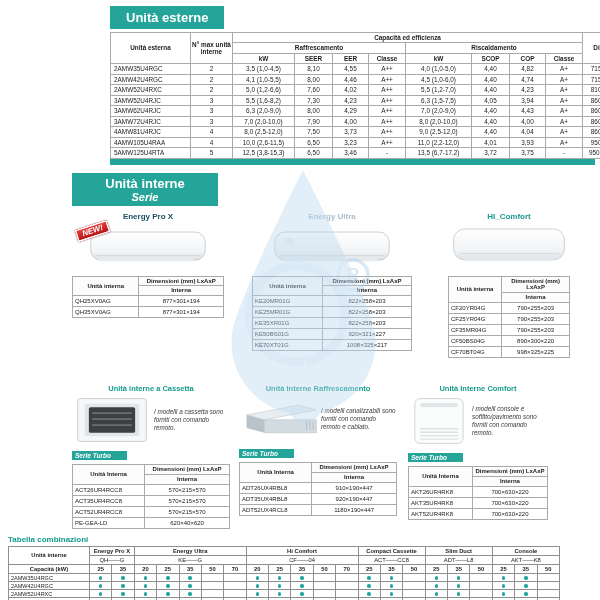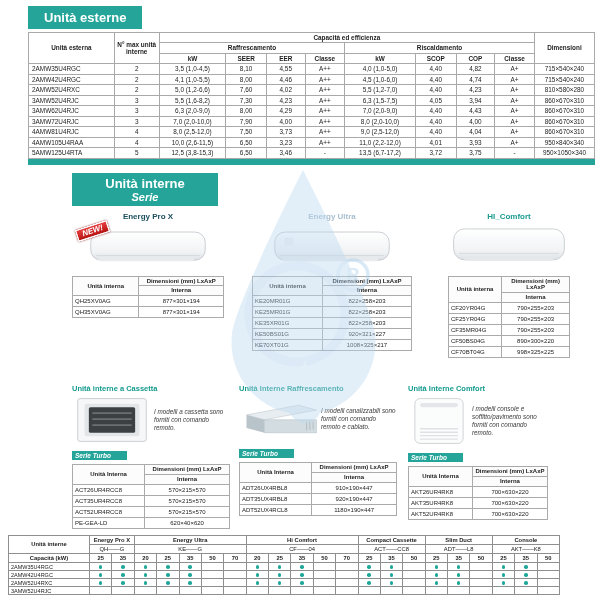--- a/index.html
+++ b/index.html
@@ -8,21 +8,21 @@
   table{border-collapse:collapse}
 
   
   .tealbox{background:#25a59a;color:#fff;font-weight:bold;font-size:13px;padding:4px 16px;display:inline-block}
   .tealbox2{background:#25a59a;color:#fff;display:inline-block;padding:3px 18px;text-align:center;min-width:110px}
   .tealbox2 .t{font-size:13px;font-weight:bold}
   .tealbox2 .it{font-size:11px;font-style:italic;font-weight:bold}
   .tealbar{height:6px;background:#25a59a}
 
   
-  .sec-ext{margin:6px 5px 0 28px}
+  .sec-ext{margin:6px 5px 0 110px}
   .ext{width:100%;margin-top:3px;font-size:6.4px;table-layout:fixed}
   .ext th,.ext td{border:1px solid #a9a9a9;padding:1px 1px;text-align:center;color:#1c1c1c}
   .ext th{font-weight:bold;line-height:1.15}
   .ext td{height:7.5px}
   .ext td.lft{text-align:left;padding-left:3px}
 
   
   .sec-wall{margin:8px 5px 0 72px;position:relative}
   .products{display:flex;margin-top:6px}
   .p1{width:152px;margin-right:28px}
@@ -38,21 +38,21 @@
   .dimtbl th,.dimtbl td{border:1px solid #aaa;padding:1px 2px;text-align:center;line-height:1.15}
   .dimtbl th{background:#fcfcfc;font-weight:bold}
   .dimtbl td{height:8px}
   .dimtbl td.lft{text-align:left;padding-left:2px}
 
   
   .sec-low{display:flex;margin:26px 5px 0 72px}
   .l1{width:158px;margin-right:9px}
   .l2{width:158px;margin-right:11px}
   .l3{width:140px}
-  .ltitle{color:#139a8c;font-weight:bold;font-size:7.5px;margin-bottom:3px}
+  .ltitle{color:#139a8c;font-weight:bold;font-size:7.5px;text-align:center;margin-bottom:3px}
   .lrow{display:flex;align-items:center;min-height:46px}
   .limg{width:80px;flex:none;display:flex;justify-content:center}
   .ldesc{font-size:6.3px;font-style:italic;color:#3a3a3a;line-height:1.3;padding-left:2px}
   .serie{display:inline-block;background:#25a59a;color:#fff;font-size:6.5px;font-weight:bold;font-style:italic;padding:1px 16px 1px 3px;margin-top:3px}
 
   
   .sec-combo{margin:6px 5px 0 8px;position:relative}
   .combo-title{color:#139a8c;font-weight:bold;font-size:8px;margin-bottom:2px}
   .combo{width:552px;table-layout:fixed;font-size:5.8px}
   .combo th,.combo td{border:1px solid #8f8f8f;padding:0;text-align:center;line-height:1.1}
@@ -530,20 +530,21 @@
               <td class="lft">AKT52UR4RK8</td>
               <td>700×630×220</td>
             </tr>
           </tbody>
       </table>
     </div>
 
   </section>
 
   <section class="sec-combo">
+    <div class="combo-title">Tabella combinazioni</div>
     <table class="combo">
       <thead>
         <tr>
           <th rowspan="2" class="cw0">Unità interne</th>
         <th class="gname" colspan="2">Energy Pro X</th>
             <th class="gname" colspan="5">Energy Ultra</th>
             <th class="gname" colspan="5">Hi Comfort</th>
             <th class="gname" colspan="3">Compact Cassette</th>
             <th class="gname" colspan="3">Slim Duct</th>
             <th class="gname" colspan="3">Console</th>

